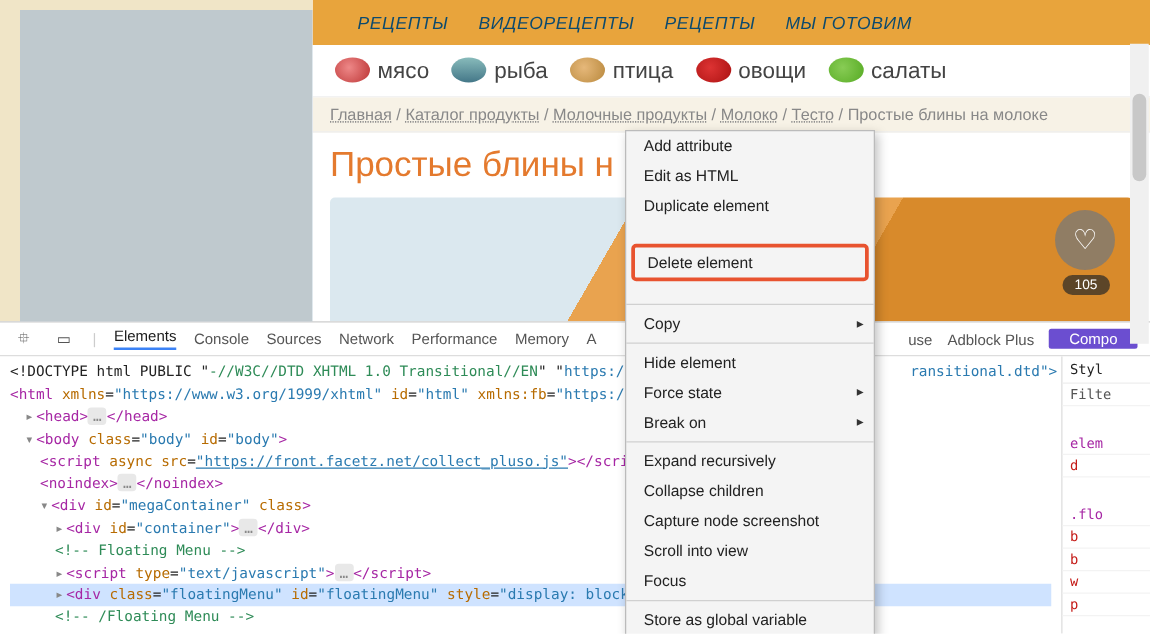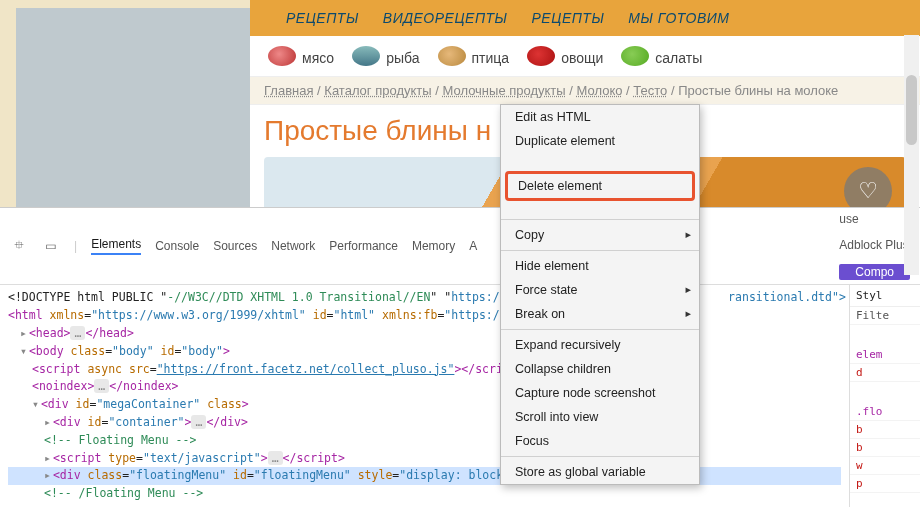--- a/index.html
+++ b/index.html
@@ -36,21 +36,21 @@
   color:#0c4a6e;
   font-size:14px;
   letter-spacing:0.5px;
   font-style:italic;
 }
 .navtabs .tab { cursor:pointer; }
 .catrow {
   display:flex; gap:18px; padding:10px 18px; align-items:center;
   border-bottom:1px solid #eee;
 }
-.cat { display:flex; align-items:flex-end; gap:6px; font-size:14px; color:#444;}
+.cat { display:flex; align-items:flex-start; gap:6px; font-size:18px; color:#444;}
 .cat .icon { width:28px; height:20px; border-radius:50%; }
 .icon.meat { background: radial-gradient(circle at 40% 40%, #e88, #b33); }
 .icon.fish { background: linear-gradient(#8bb,#478); }
 .icon.bird { background: radial-gradient(circle at 40% 40%, #e6b87a, #b8883c); }
 .icon.veg  { background: radial-gradient(circle at 40% 40%, #d33, #a11); }
 .icon.salad{ background: radial-gradient(circle at 40% 40%, #8c5, #5a2); }
 .bc {
   padding:6px 14px;
   font-size:13px;
   color:#888;
@@ -87,21 +87,21 @@
 }
 
 .devtools { flex:1; border-top:1px solid #ccc; display:flex; flex-direction:column; background:#fff; font-size:12px;}
 .dt-tabs {
   display:flex; align-items:center; gap:14px; padding:4px 10px;
   border-bottom:1px solid #ddd;
   color:#555;
 }
 .dt-tabs .icon-btn { width:18px; height:18px; display:flex; align-items:center; justify-content:center; color:#555; border:1px solid transparent; }
 .dt-tabs .active { color:#1a1a1a; border-bottom:2px solid #3b82f6; padding-bottom:2px;}
-.dt-tabs .right { margin-left:auto; display:flex; gap:12px; align-items:flex-start;flex-direction:column;}
+.dt-tabs .right { margin-left:auto; display:flex; gap:12px; align-items:flex-end;}
 .dt-body { flex:1; display:flex; overflow:hidden; }
 .dom {
   flex:1;
   font-family: Menlo, Consolas, monospace;
   font-size:11.5px;
   line-height:1.55;
   padding:4px 8px;
   overflow:hidden;
   white-space:pre;
   color:#222;
@@ -239,20 +239,21 @@
         <div class="row prop">b</div>
         <div class="row prop">b</div>
         <div class="row prop">w</div>
         <div class="row prop">p</div>
       </div>
     </div>
   </div>
 </div>
 
 <div class="ctx" id="ctx">
+    <div class="item">Add attribute</div>
     <div class="item">Edit as HTML</div>
     <div class="item">Duplicate element</div>
     <div class="hl-box">
       <div class="item">Delete element</div>
     </div>
     <div class="sep"></div>
     <div class="item has-sub">Copy</div>
     <div class="sep"></div>
     <div class="item">Hide element</div>
     <div class="item has-sub">Force state</div>

